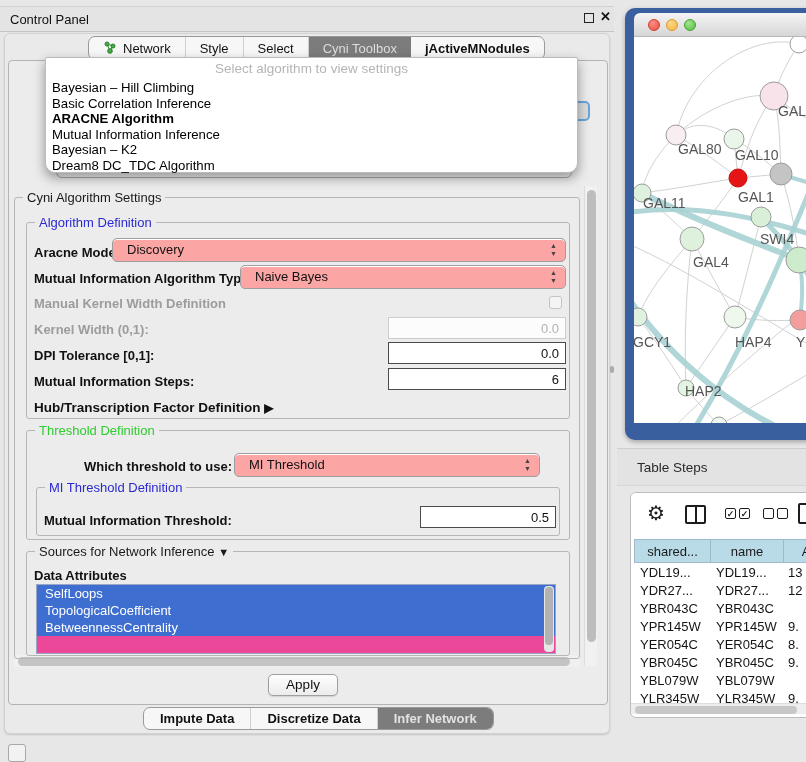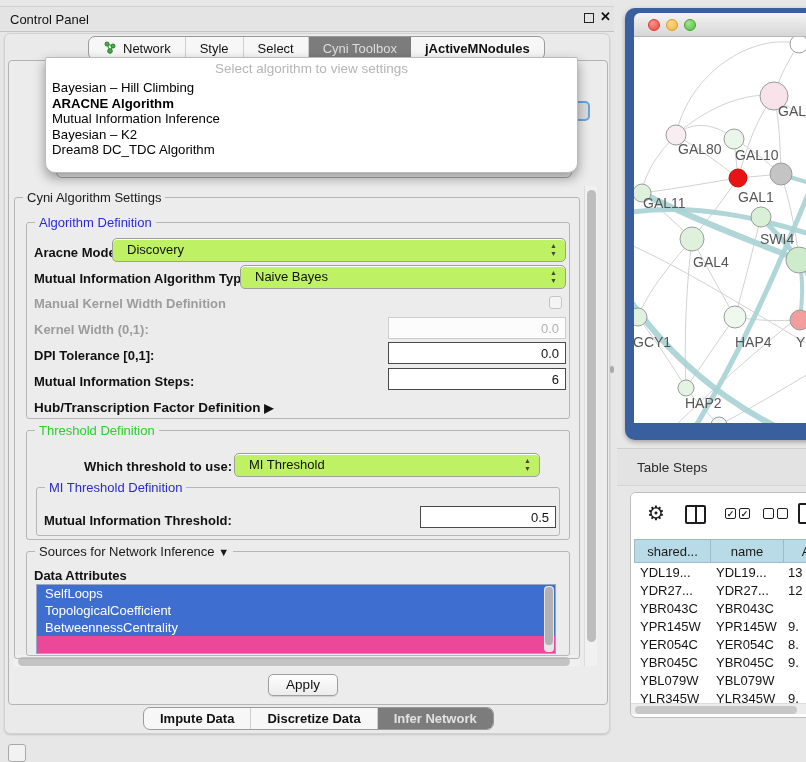--- a/index.html
+++ b/index.html
@@ -40,21 +40,21 @@
   
   .group { position:absolute; border:1px solid #b6b6b6; border-radius:3px; }
   .gtitle { position:absolute; top:-8px; left:8px; background:#ececec; padding:0 4px; font-size:13px; white-space:nowrap; }
   .gtitle.blue { color:#2a2ad0; }
   .gtitle.green { color:#2ecc2e; }
 
   .lbl { position:absolute; font-size:13px; font-weight:700; color:#111; white-space:nowrap; }
   .lbl.dis { color:#9c9c9c; }
   .plain { font-weight:700; }
 
-  .combo { position:absolute; height:24px; background:#bef264; border:1px solid #9e9e9e; border-radius:5px; font-size:13px; color:#111; line-height:22px; padding-left:14px; box-shadow:inset 0 1px 0 #fff; }
+  .combo { position:absolute; height:24px; background:#fca5a5; border:1px solid #9e9e9e; border-radius:5px; font-size:13px; color:#111; line-height:22px; padding-left:14px; box-shadow:inset 0 1px 0 #fff; }
   .combo .stepper { position:absolute; right:7px; top:3px; width:9px; height:16px; font-size:7px; line-height:8px; color:#444; text-align:center; }
 
   .field { position:absolute; height:22px; background:#fff; border:1.5px solid #4a4a4a; font-size:13px; color:#111; text-align:right; padding:0 6px; font-family:"Liberation Sans",sans-serif; }
   .field.dis { border:1px solid #cdcdcd; color:#b2b2b2; background:#fcfcfc; }
 
   .chk { position:absolute; width:13px; height:13px; border:1px solid #c4c4c4; border-radius:3px; background:#f4f4f4; }
 
   .attr-list { left:36px; top:584px; width:520px; height:70px; background:#ec4899; overflow:hidden; border:1px solid #9aa7c4; }
   .attr-item { height:17px; line-height:17px; padding-left:8px; color:#ffffff; font-size:13px; background:#3e6fd0; white-space:nowrap; }
   .attr-scroll { position:absolute; right:1px; top:1px; width:10px; height:66px; background:#e6e6e6; border-radius:4px; }
@@ -233,20 +233,21 @@
   <div class="btab sel">Infer Network</div>
 </div>
 
 <div class="abs mini-btn"></div>
 <div class="abs splitter-dot"></div>
 
 <div class="abs popup">
   <div class="popup-ph">Select algorithm to view settings</div>
   <div class="popup-items">
     <div class="pitem">Bayesian – Hill Climbing</div>
+    <div class="pitem">Basic Correlation Inference</div>
     <div class="pitem bold">ARACNE Algorithm</div>
     <div class="pitem">Mutual Information Inference</div>
     <div class="pitem">Bayesian – K2</div>
     <div class="pitem">Dream8 DC_TDC Algorithm</div>
   </div>
 </div>
 
 <div class="abs net-window">
   <div class="net-titlebar">
     <div class="light red"></div>
@@ -315,21 +316,21 @@
     <span class="node-label" style="left:144px;top:66px;">GAL</span>
     <span class="node-label" style="left:44px;top:104px;">GAL80</span>
     <span class="node-label" style="left:101px;top:110px;">GAL10</span>
     <span class="node-label" style="left:104px;top:152px;">GAL1</span>
     <span class="node-label" style="left:9px;top:158px;">GAL11</span>
     <span class="node-label" style="left:126px;top:194px;">SWI4</span>
     <span class="node-label" style="left:59px;top:217px;">GAL4</span>
     <span class="node-label" style="left:-1px;top:297px;">GCY1</span>
     <span class="node-label" style="left:101px;top:297px;">HAP4</span>
     <span class="node-label" style="left:162px;top:297px;">Y</span>
-    <span class="node-label" style="left:51px;top:358px;">HAP2</span>
+    <span class="node-label" style="left:51px;top:346px;">HAP2</span>
   </div>
 </div>
 
 <div class="abs tp-bar">
   <div class="tp-title">Table Steps</div>
 </div>
 
 <div class="abs table-box">
   <div class="tb-toolbar">
     <div class="gear">⚙</div>

